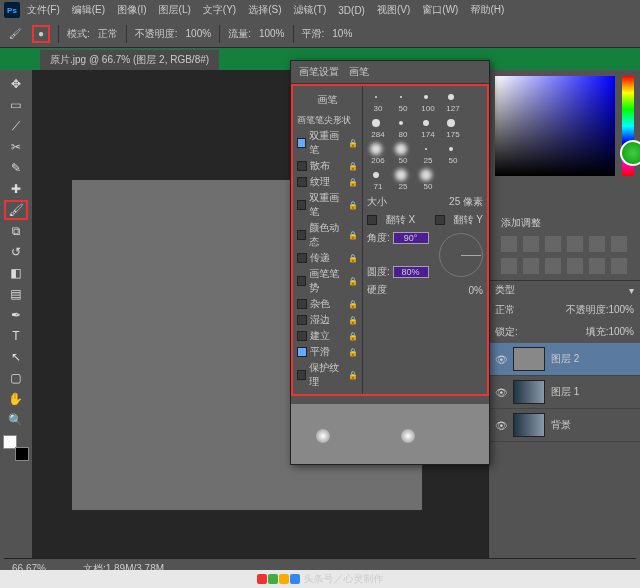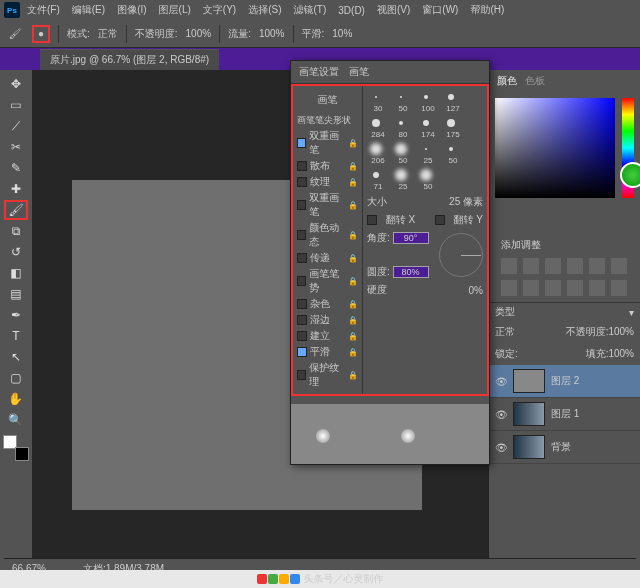--- a/index.html
+++ b/index.html
@@ -5,21 +5,21 @@
   *{margin:0;padding:0;box-sizing:border-box;font-family:"Microsoft YaHei",sans-serif;font-size:10px;color:#ccc;}
   body{background:#535353;width:640px;height:588px;overflow:hidden;position:relative;}
   .menubar{height:20px;background:#535353;display:flex;align-items:center;padding-left:4px;gap:2px;}
   .menubar .ps{width:16px;height:16px;background:#001e36;color:#31a8ff;display:flex;align-items:center;justify-content:center;font-size:8px;font-weight:bold;border-radius:2px;}
   .menubar span{padding:2px 5px;font-size:10px;}
   .optbar{height:28px;background:#535353;border-bottom:1px solid #2a2a2a;display:flex;align-items:center;padding-left:6px;gap:8px;}
   .optbar .ico{width:18px;height:18px;display:flex;align-items:center;justify-content:center;}
   .optbar .sep{width:1px;height:18px;background:#333;}
   .optbar .lbl{font-size:10px;}
   .optbar .redbox{border:2px solid #e33;padding:1px;}
-  .tabbar{height:22px;background:#4c1d95;display:flex;align-items:flex-end;padding-left:40px;}
+  .tabbar{height:22px;background:#15803d;display:flex;align-items:flex-end;padding-left:40px;}
   .tab{background:#4a4a4a;padding:3px 10px;font-size:10px;border-top:1px solid #555;}
   .work{position:absolute;top:70px;left:0;right:0;bottom:30px;display:flex;}
   .tools{width:32px;background:#535353;display:flex;flex-direction:column;align-items:center;padding-top:4px;gap:1px;}
   .tools .tool{width:24px;height:20px;display:flex;align-items:center;justify-content:center;color:#ddd;font-size:12px;cursor:pointer;}
   .tools .tool.sel{border:2px solid #e33;}
   .fgbg{position:relative;width:26px;height:26px;margin-top:4px;}
   .fgbg .fg{width:14px;height:14px;background:#fff;border:1px solid #888;position:absolute;top:0;left:0;}
   .fgbg .bg{width:14px;height:14px;background:#000;border:1px solid #888;position:absolute;bottom:0;right:0;}
   .canvas-area{flex:1;background:#262626;position:relative;overflow:hidden;}
   .canvas{position:absolute;top:110px;left:40px;width:350px;height:330px;background:#6f6f6f;}
@@ -134,24 +134,20 @@
         <div class="fg"></div>
         <div class="bg"></div>
       </div>
   </div>
 
   <div class="canvas-area">
     <div class="canvas"></div>
   </div>
 
   <div class="right">
-    <div class="panel-tabs">
-      <span class="active">颜色</span>
-      <span>色板</span>
-    </div>
     <div class="color-panel">
       <div class="color-field"></div>
       <div class="hue"></div>
       <div class="circle-btn"></div>
     </div>
     <div class="adj-panel">
       <div>添加调整</div>
       <div class="adj-icons">
         <i></i>
           <i></i>

